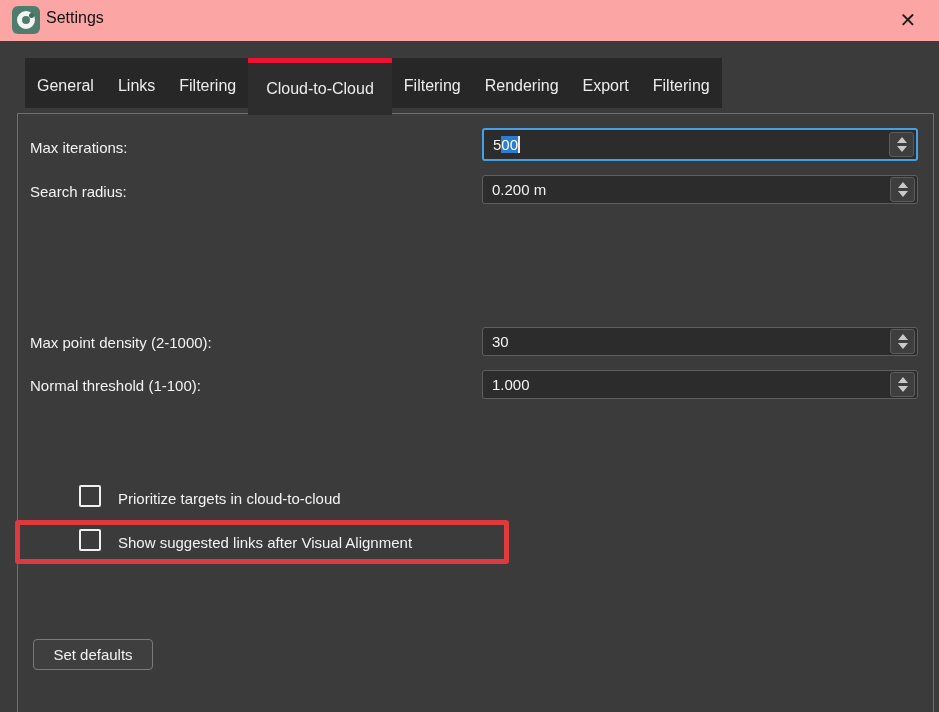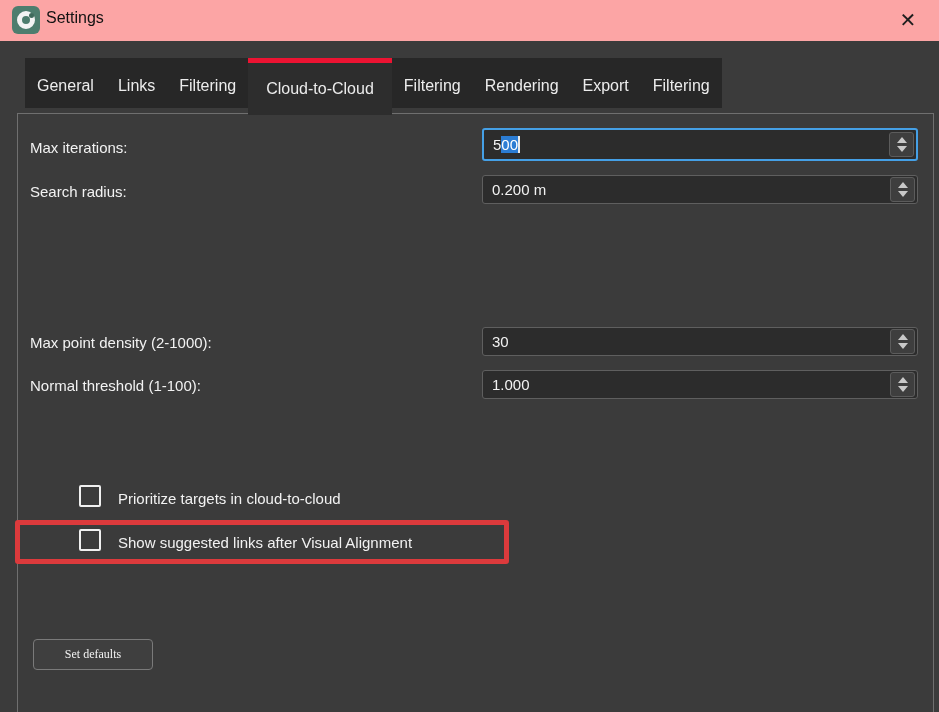--- a/index.html
+++ b/index.html
@@ -42,21 +42,21 @@
 
   
   .check-row { position:absolute; left:35px; display:flex; align-items:flex-end; cursor:pointer;margin-left:44px; }
   .checkbox { width:22px; height:22px; border:2px solid #f0f0f0; border-radius:2px; background:transparent; flex:none; }
   .check-label { margin-left:17px; font-size:15px; color:#f2f2f2; }
 
   
   .annotation { position:absolute; left:15px; top:479px; width:494px; height:44px; border:5px solid #dc3a3c; border-radius:3px; pointer-events:none; z-index:5; }
 
   
-  .defaults-btn { position:absolute; left:33px; top:598px; min-width:120px; height:31px; background:#3f3f3f; border:1px solid #7a7a7a; border-radius:4px; color:#f2f2f2; font-size:12px; font-family:Liberation Serif, serif; display:flex; align-items:center; justify-content:center; padding:0 12px; cursor:pointer; }
+  .defaults-btn { position:absolute; left:33px; top:598px; min-width:120px; height:31px; background:#3f3f3f; border:1px solid #7a7a7a; border-radius:4px; color:#f2f2f2; font-size:15px; font-family:Liberation Sans, sans-serif; display:flex; align-items:center; justify-content:center; padding:0 12px; cursor:pointer; }
 </style>
 </head>
 <body>
 
 <div class="window">
 
   <div class="titlebar">
     <div class="app-icon">
       <div class="donut"></div>
       <div class="notch"></div>

